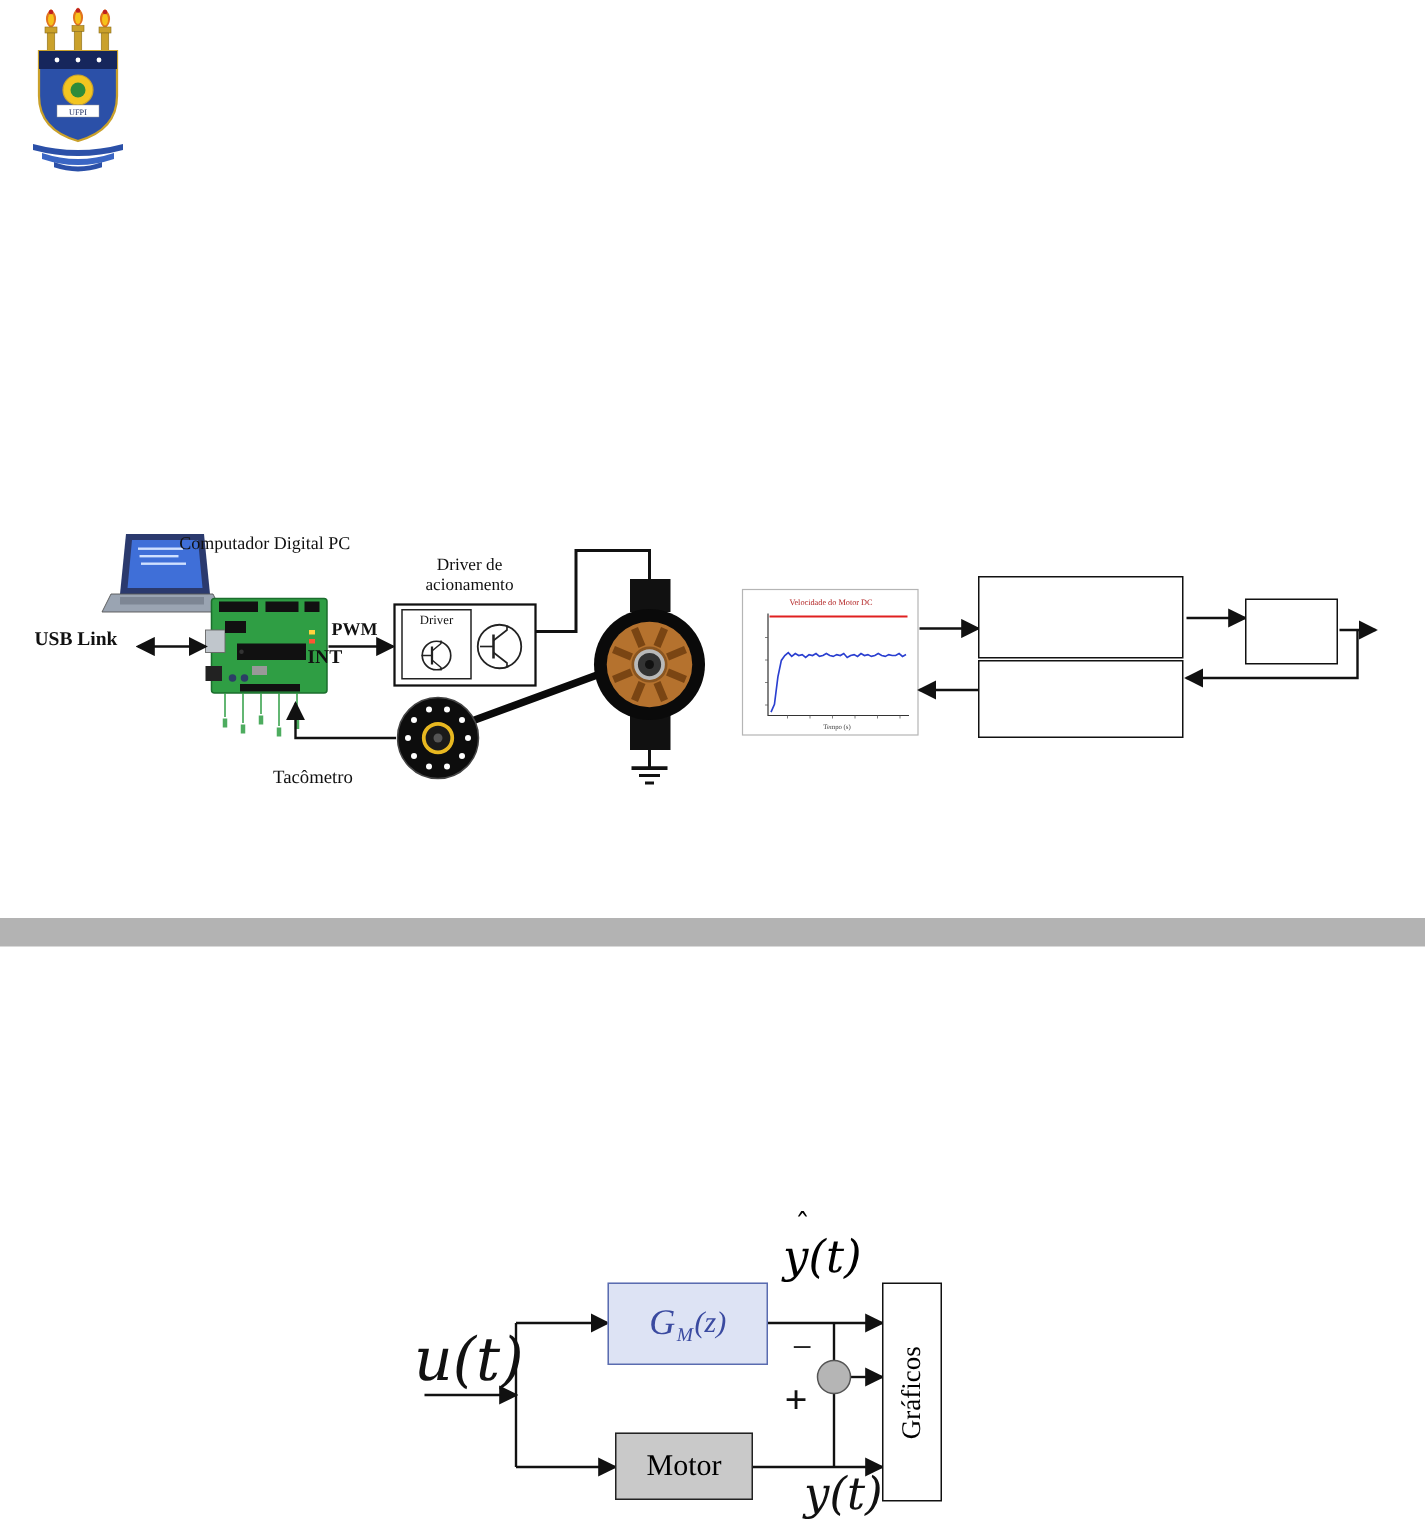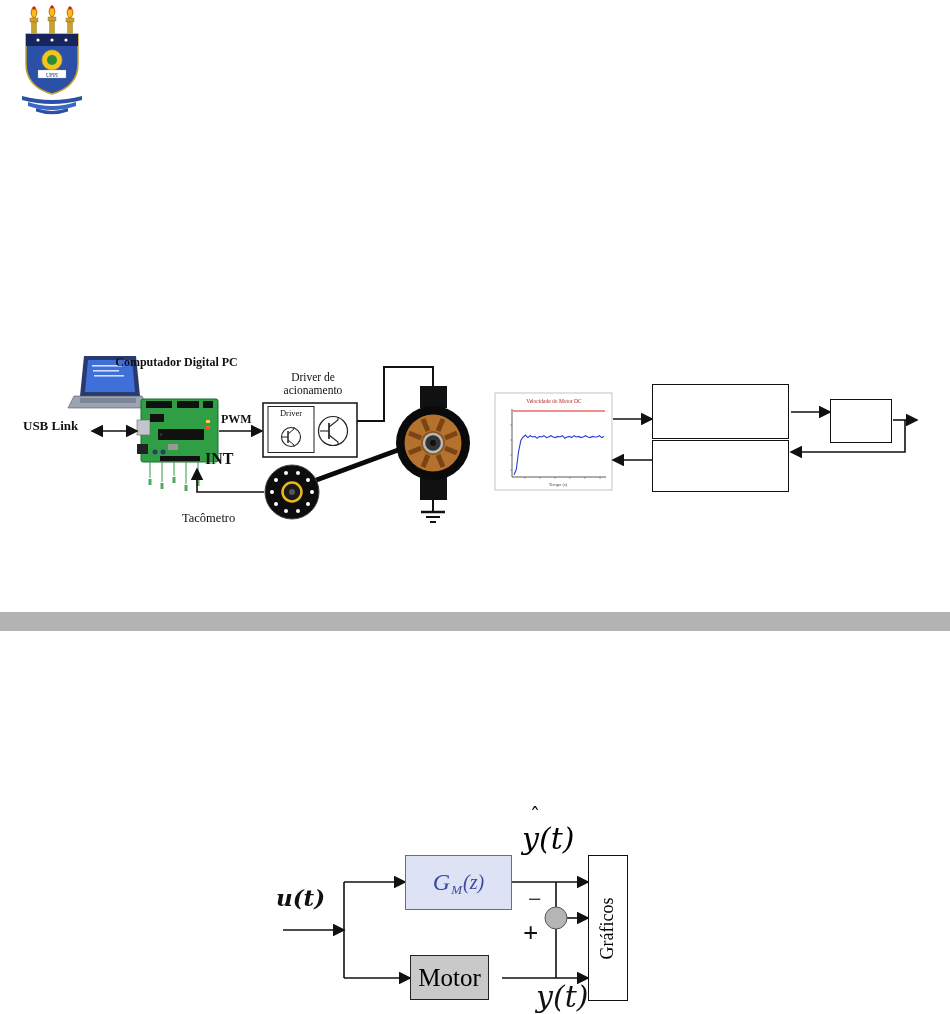--- a/index.html
+++ b/index.html
@@ -12,34 +12,34 @@
   svg.overlay { position:absolute; left:0; top:0; z-index:1; }
   .lbl { position:absolute; z-index:2; color:#111; white-space:nowrap;
          font-family:"Liberation Serif","DejaVu Serif",serif; }
   .b { font-weight:600; }
   .ctr { text-align:center; }
   .box { position:absolute; z-index:2; background:#fff; border:1.6px solid #111; }
   .divider { position:absolute; left:0; top:612px; width:950px; height:19px;
              background:#b3b3b3; z-index:2; }
   
   .math { font-family:"DejaVu Serif",serif; font-style:italic; }
-  .u-lbl { left:276px; top:884px; font-size:23px;font-weight:bold; }
+  .u-lbl { left:276px; top:884px; font-size:40px; }
   .gm-box { left:405px; top:855px; width:107px; height:55px;
             background:#dde3f4; border:1.6px solid #5a6cb0;
             display:flex; align-items:center; justify-content:center; }
   .gm-box .base { font-size:24px; font-style:italic; color:#3a4aa0; }
   .gm-box .sub  { font-size:13px; font-style:italic; color:#3a4aa0; position:relative; top:7px; margin:0 1px; }
   .gm-box .arg  { font-size:20px; font-style:italic; color:#3a4aa0; }
   .yhat { position:absolute; z-index:2; left:522px; top:812px; }
   .yhat .hat { display:block; font-size:20px; height:9px; line-height:9px; margin-left:8px;
                font-family:"DejaVu Serif",serif; }
   .yhat .body { font-size:30px; font-family:"DejaVu Serif",serif; font-style:italic; }
-  .motor-box { left:410px; top:955px; width:79px; height:45px; background:#c9c9c9;
+  .motor-box { left:410px; top:955px; width:92px; height:45px; background:#c9c9c9;
                border:1.6px solid #222; display:flex; align-items:center; justify-content:center;
-               font-size:25px; }
+               font-size:20px; }
   .y-lbl { left:536px; top:979px; font-size:30px; }
   .graficos-box { left:588px; top:855px; width:40px; height:146px;
                   display:flex; align-items:center; justify-content:center; }
   .graficos-box span { transform:rotate(-90deg); font-size:18px; white-space:nowrap; }
   .minus-lbl { left:528px; top:886px; font-size:24px; }
   .plus-lbl  { left:523px; top:918px; font-size:27px; font-weight:600; }
   
   .fbox-top    { left:652px; top:384px; width:137px; height:55px; }
   .fbox-bottom { left:652px; top:440px; width:137px; height:52px; }
   .fbox-small  { left:830px; top:399px; width:62px;  height:44px; }
@@ -251,24 +251,24 @@
       <line x1="344" y1="978" x2="410" y2="978" marker-end="url(#arrE)"></line>
       <line x1="512" y1="882" x2="588" y2="882" marker-end="url(#arrE)"></line>
       <line x1="556" y1="882" x2="556" y2="907"></line>
       <line x1="567" y1="918" x2="588" y2="918" marker-end="url(#arrE)"></line>
       <line x1="502" y1="978" x2="588" y2="978" marker-end="url(#arrE)"></line>
       <line x1="556" y1="978" x2="556" y2="929"></line>
     </g>
     <circle cx="556" cy="918" r="11" fill="#b5b5b5" stroke="#555" stroke-width="1"></circle>
   </svg>
 
-  <div class="lbl ctr" style="left:114px; top:355px; width:125px; font-size:12px;font-weight:bold;">Computador Digital PC</div>
+  <div class="lbl ctr" style="left:114px; top:355px; width:125px; font-size:12px;">Computador Digital PC</div>
   <div class="lbl b" style="left:23px; top:418px; font-size:13px;">USB Link</div>
   <div class="lbl b" style="left:221px; top:412px; font-size:12px;text-align:center;">PWM</div>
-  <div class="lbl b" style="left:205px; top:450px; font-size:16px;">INT</div>
+  <div class="lbl b" style="left:205px; top:430px; font-size:13px;">INT</div>
   <div class="lbl ctr" style="left:275px; top:371px; width:76px; font-size:11.5px; line-height:13px;">
     <span style="display:block;">Driver de</span>
     <span style="display:block;text-align:center;">acionamento</span>
   </div>
   <div class="lbl" style="left:182px; top:511px; font-size:12.5px;">Tacômetro</div>
 
   <div class="box fbox-top"></div>
   <div class="box fbox-bottom"></div>
   <div class="box fbox-small"></div>
 

